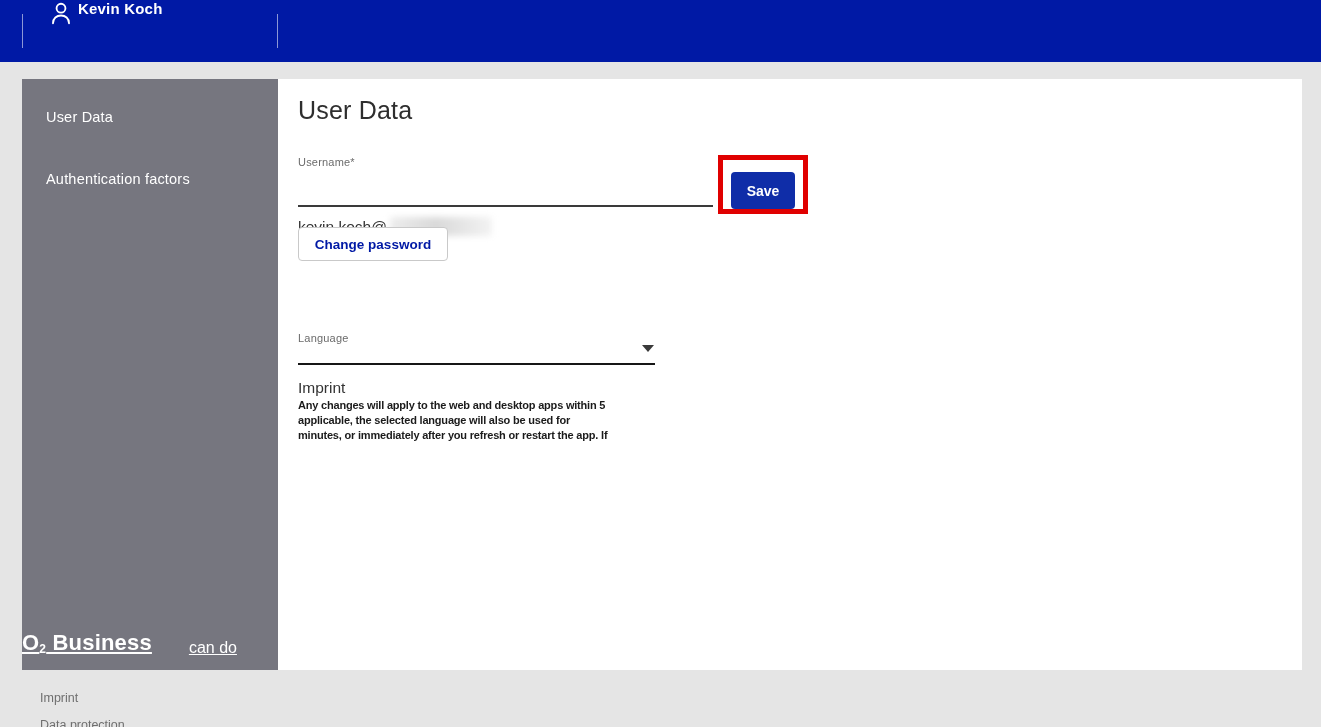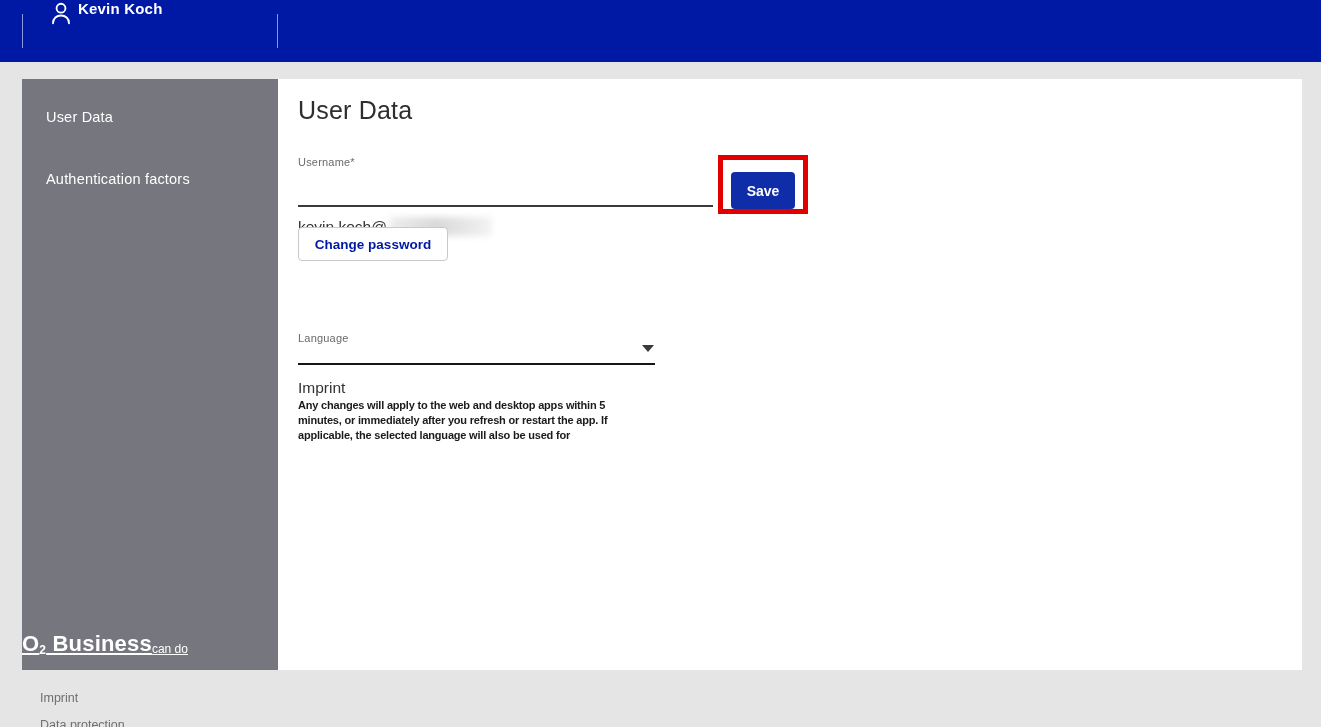--- a/index.html
+++ b/index.html
@@ -42,21 +42,21 @@
   .side-item.i0 { top: 30px; }
   .side-item.i1 { top: 92px; }
   .brand {
     position: absolute; left: 0; right: 0; bottom: 13px;
     display: flex; align-items: center;
     color: #ffffff;
     text-decoration: underline;
   }
   .brand .line1 { font-size: 22px; font-weight: 700; letter-spacing: 0.2px; }
   .brand .line1 sub { font-size: 12px; font-weight: 700; vertical-align: -3px; }
-  .brand .line2 { font-size: 12px; width: 122px; text-align: left; margin-top: 10px; }
+  .brand .line2 { font-size: 16px; width: 122px; text-align: center; margin-top: 10px; }
 
   
   .main {
     position: absolute; left: 278px; top: 79px; width: 1024px; height: 591px;
     background: #ffffff;
   }
   .page-title {
     position: absolute; left: 20px; top: 17px;
     font-size: 25px; font-weight: 500; color: #2e2e2e; letter-spacing: 0.2px;
   }
@@ -165,22 +165,22 @@
 
   <div class="field-label lbl-language">Language</div>
   <div class="field-value val-language">
     <span>Imprint</span>
   </div>
   <span class="dropdown-arrow"></span>
   <div class="underline ul-language"></div>
 
   <div class="note">
     <div>Any changes will apply to the web and desktop apps within 5</div>
+    <div>applicable, the selected language will also be used for</div>
     <div>minutes, or immediately after you refresh or restart the app. If</div>
-    <div>applicable, the selected language will also be used for</div>
   </div>
 </main>
 
 <footer class="footer-links">
   <span>Imprint</span>
   <span>Data protection</span>
   <span>GTC</span>
 </footer>
 
 </body></html>

